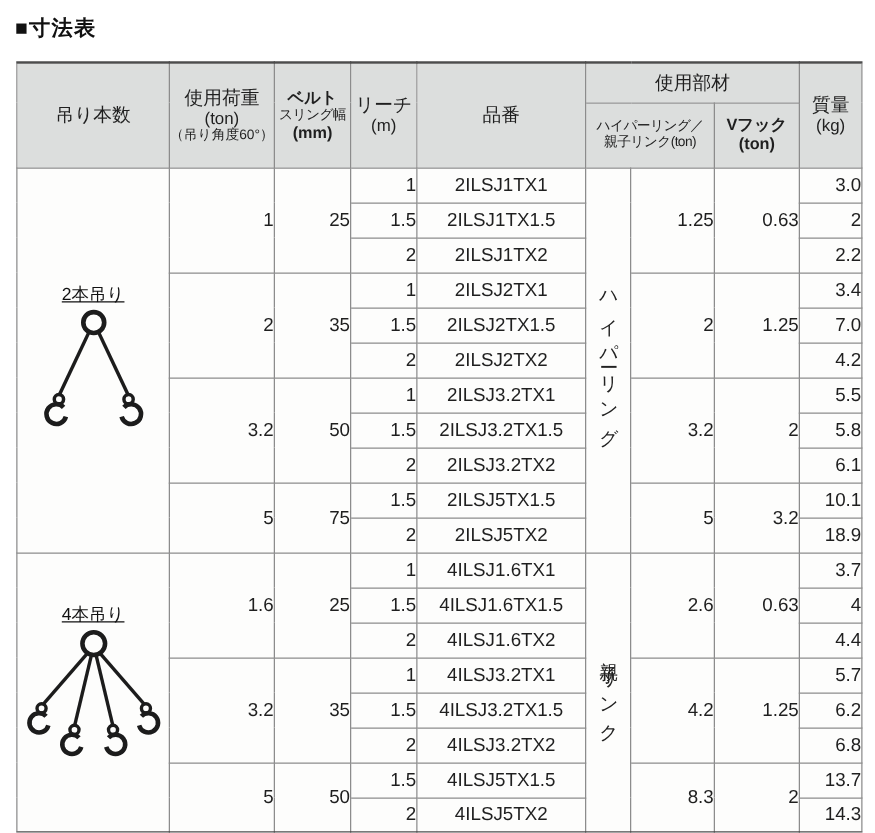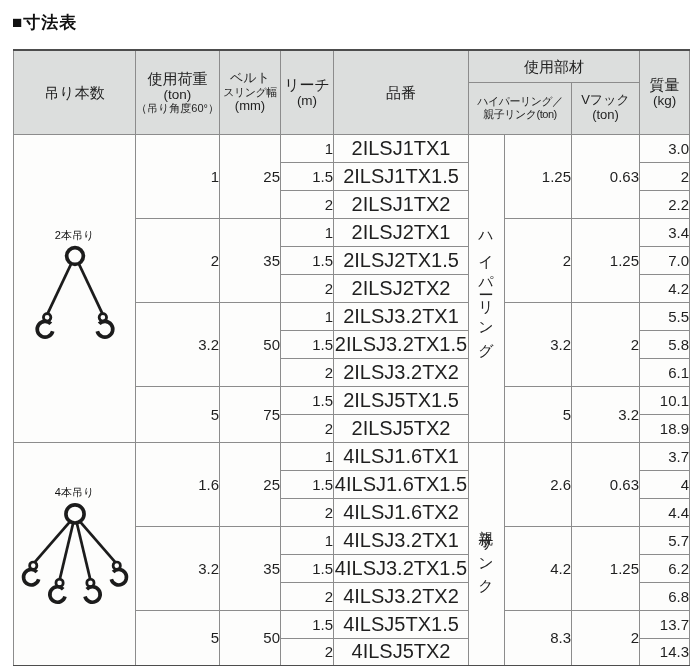--- a/index.html
+++ b/index.html
@@ -29,28 +29,28 @@
   .spec thead th{
     background:var(--header-bg);font-weight:normal;text-align:center;
     vertical-align:middle;line-height:1.15;
   }
   .h-row1{height:32px;}
   .h-row2{height:52px;}
   tbody tr{height:28px;}
   .l1{font-size:15px;}
   .l2{font-size:13.5px;}
   .l3{font-size:11px;}
-  .sm1{font-size:13px;}
+  .sm1{font-size:13px;font-weight:bold;}
   .sm2{font-size:11px;letter-spacing:-0.5px;}
   .num{text-align:right;padding-right:7px;font-size:15px;vertical-align:middle;}
-  .pn{text-align:center;font-size:20px;vertical-align:middle;letter-spacing:0;}
+  .pn{text-align:center;font-size:15px;vertical-align:middle;letter-spacing:0;}
   .shade{background:var(--shade-bg);}
   .hang{vertical-align:middle;text-align:center;}
   .hang-inner{display:flex;flex-direction:column;align-items:center;gap:1px;}
-  .hang-label{font-size:11px;color:#111;}
+  .hang-label{font-size:14px;color:#111;text-decoration:underline;}
   .vlabel{vertical-align:middle;}
   .vlabel > div{
     writing-mode:vertical-rl;text-orientation:upright;margin:0 auto;
     font-size:15px;letter-spacing:4px;line-height:1;color:#222;
   }
   .sling{stroke:#1c1c1c;fill:none;}
 </style>
 </head>
 <body>
 

